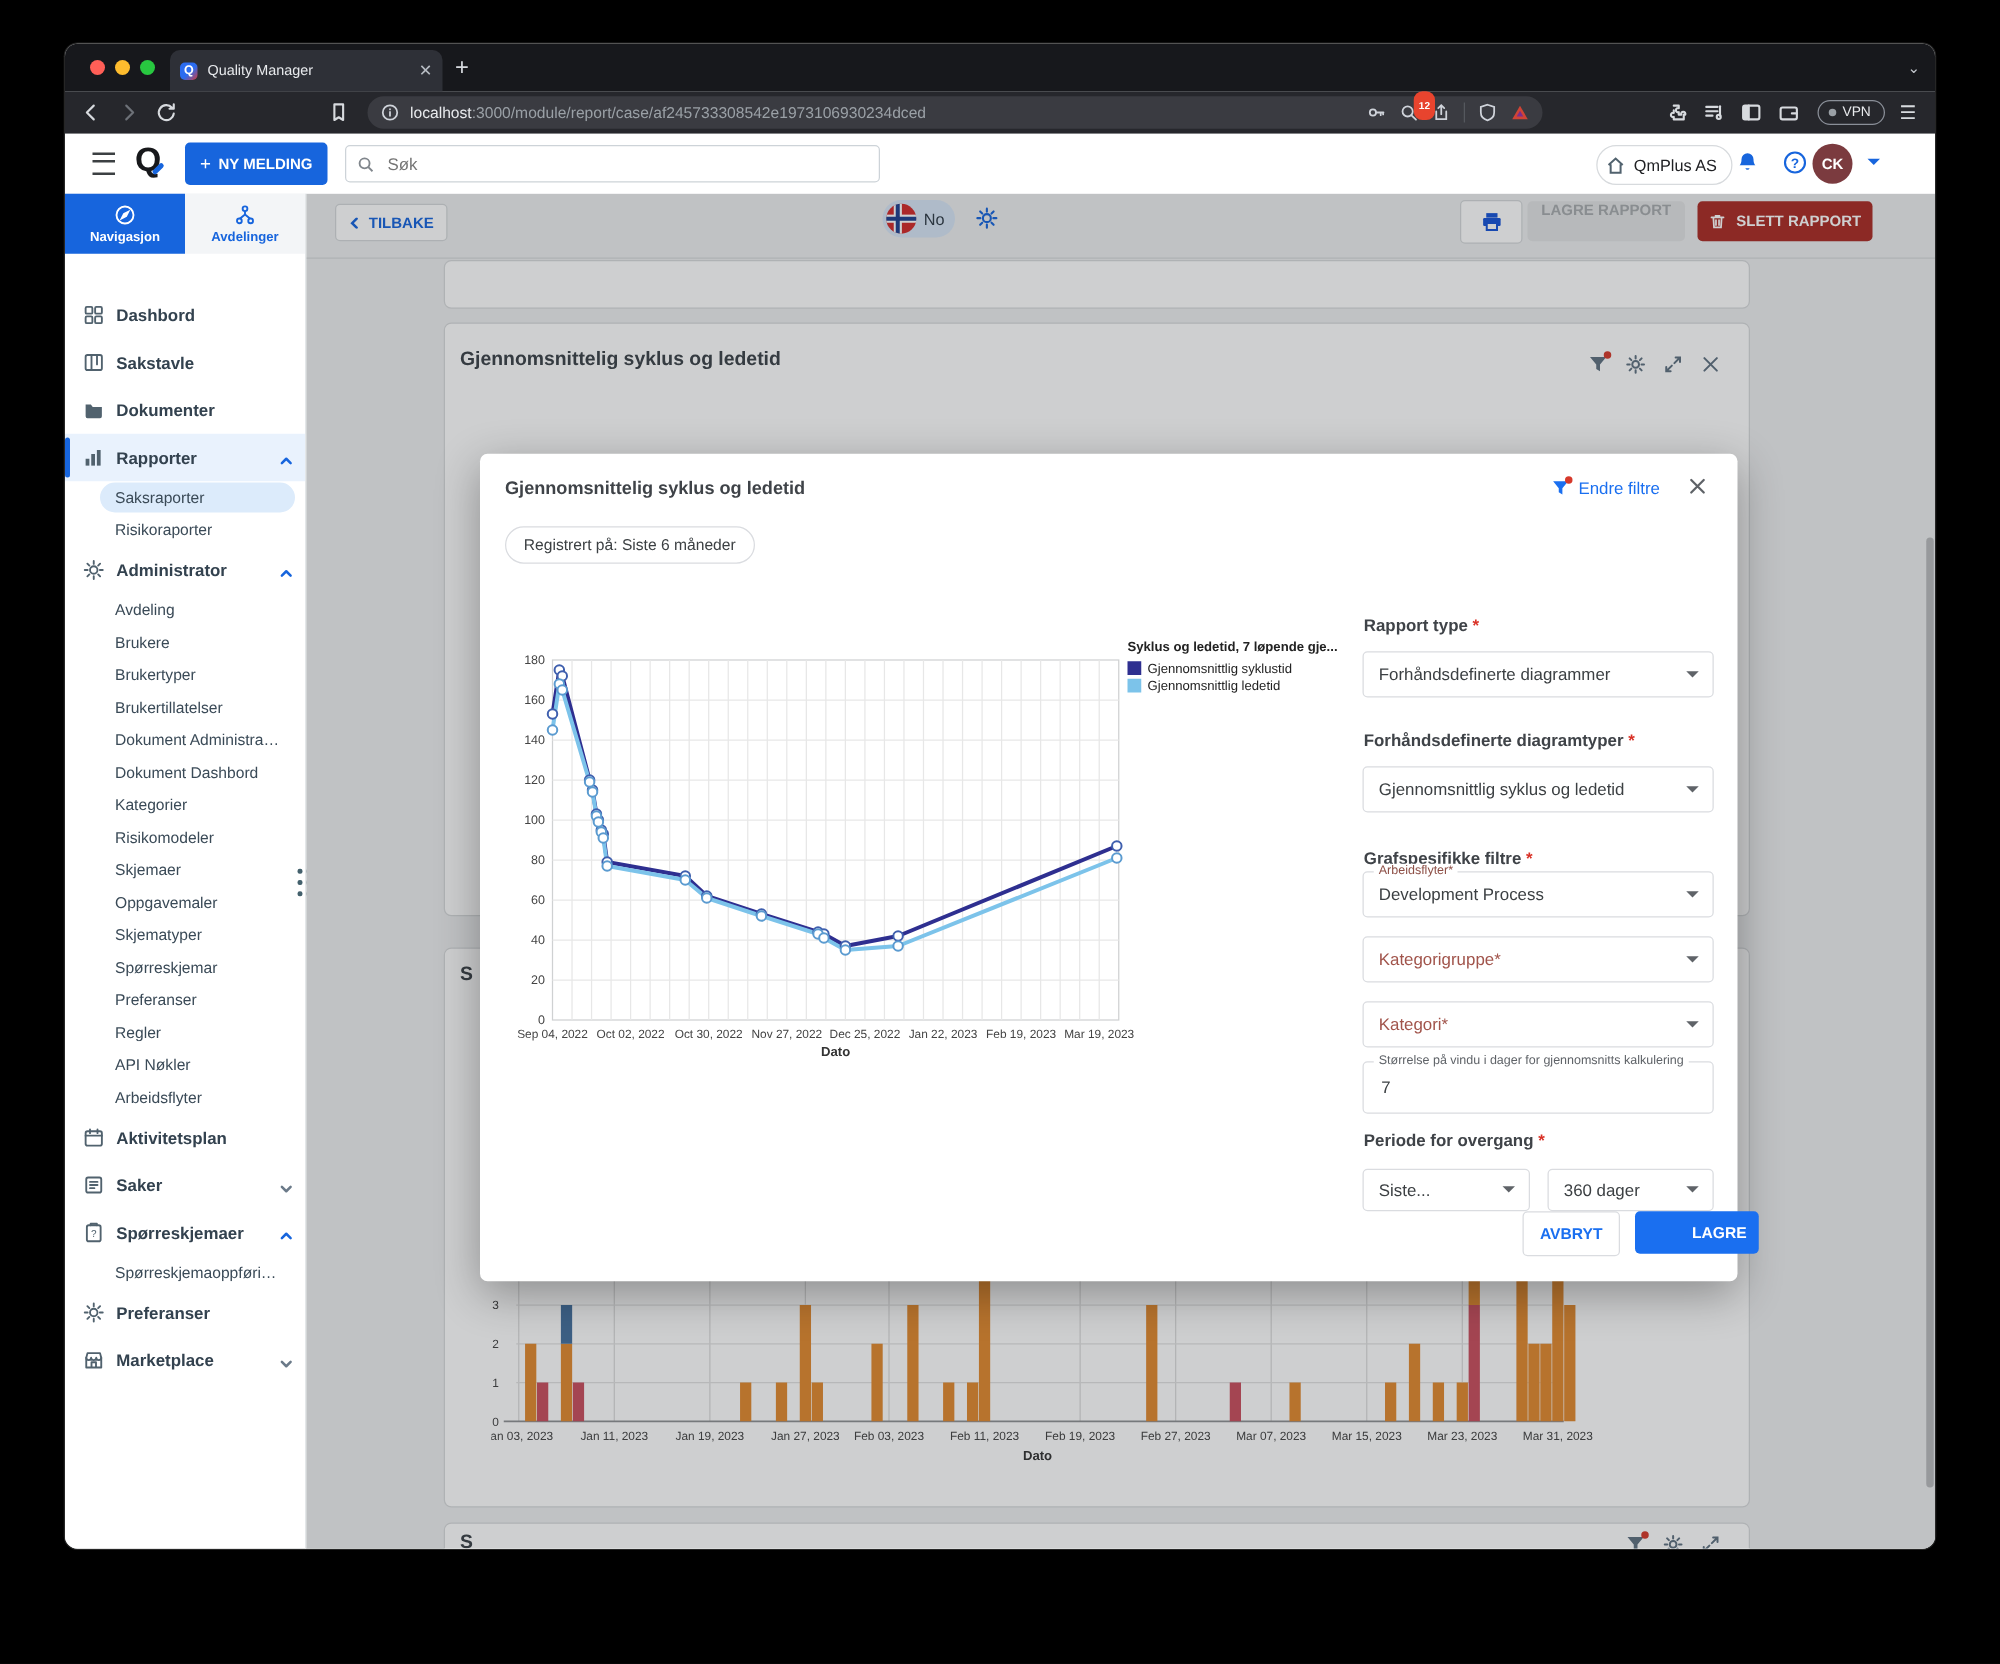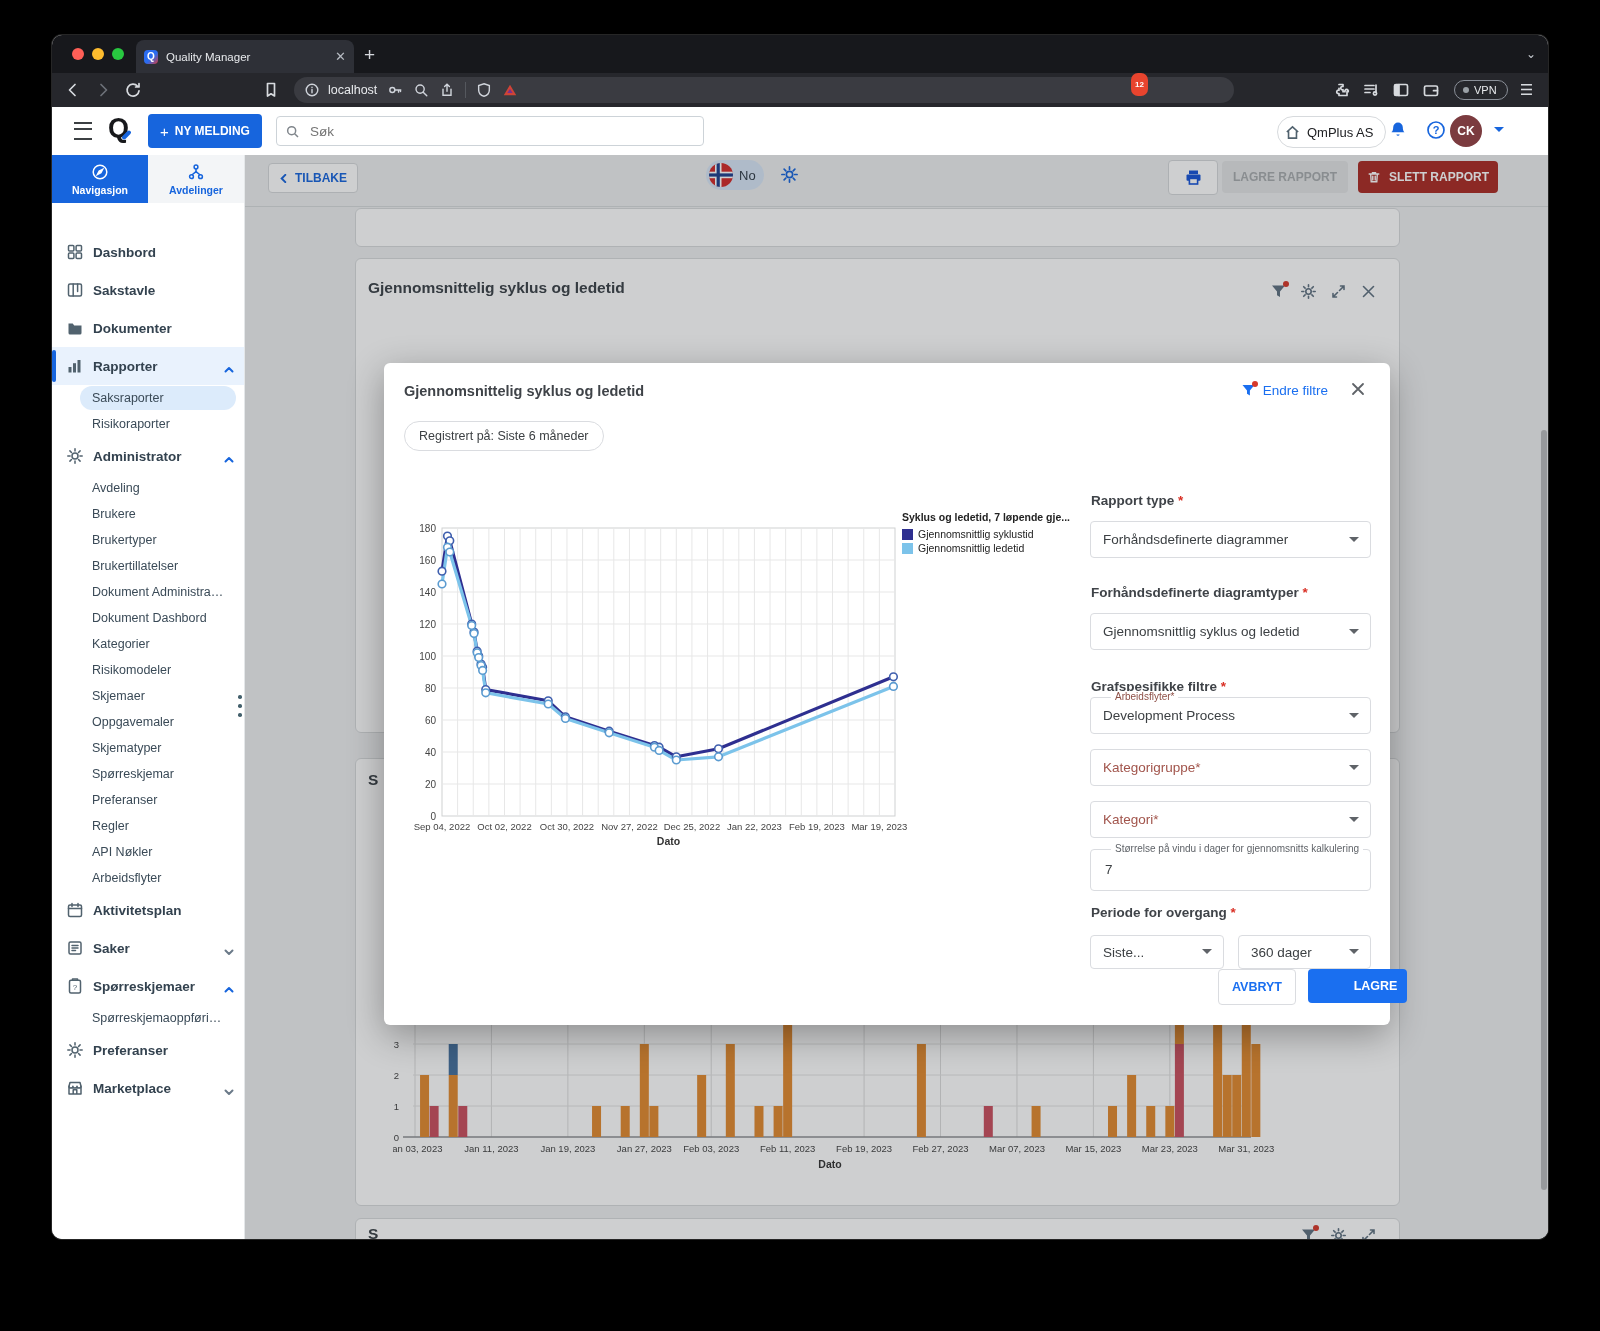--- a/index.html
+++ b/index.html
@@ -98,21 +98,21 @@
   .btn-tilbake svg{width:9px;height:9px;stroke:#1765dd;stroke-width:2.2;fill:none;stroke-linecap:round;}
   .flagpill{position:absolute;left:461px;top:5px;width:58px;height:30px;background:#d8e6f6;border-radius:16px;
             display:flex;align-items:center;padding-left:2px;box-sizing:border-box;gap:5px;}
   .flagpill svg{width:26px;height:26px;}
   .flagpill span{font-size:13px;color:#2f3b47;}
   .m-gear{position:absolute;left:535px;top:10px;width:19px;height:19px;color:#1765dd;}
   .m-gear svg,.btn-print svg{width:19px;height:19px;stroke:currentColor;fill:none;stroke-width:1.6;stroke-linecap:round;}
   .btn-print{position:absolute;left:923px;top:5px;width:48px;height:33px;background:#fff;border:1px solid #d5d8da;
              border-radius:4px;color:#1754d8;display:flex;align-items:center;justify-content:center;}
   .btn-lagre-r{position:absolute;left:977px;top:6px;width:126px;height:32px;background:#e2e3e4;border-radius:4px;
-               color:#a7abae;font-size:12px;font-weight:bold;display:flex;align-items:center;justify-content:center;}
+               color:#a7abae;font-size:12px;font-weight:bold;display:flex;align-items:flex-start;justify-content:center;}
   .btn-slett{position:absolute;left:1113px;top:6px;width:140px;height:32px;background:#ab2b24;border-radius:4px;
              color:#fff;font-size:12px;font-weight:bold;display:flex;align-items:center;justify-content:center;gap:8px;}
   .btn-slett svg{width:14px;height:14px;stroke:#fff;fill:none;stroke-width:1.6;stroke-linecap:round;}
   .m-divider{position:absolute;left:0;top:51px;width:100%;height:1px;background:#d7dadb;}
   .card{position:absolute;background:#fff;border:1px solid #d8dadc;border-radius:6px;box-sizing:border-box;}
   .card0{left:110px;top:53px;width:1045px;height:39px;}
   .card1{left:110px;top:103px;width:1045px;height:475px;}
   .card2{left:110px;top:603px;width:1045px;height:448px;}
   .card3{left:110px;top:1063px;width:1045px;height:120px;}
   .card-title{position:absolute;left:12px;top:20px;font-size:15.5px;font-weight:bold;color:#3b4248;}
@@ -135,21 +135,21 @@
         display:inline-flex;align-items:center;padding:0 14px;font-size:12.5px;color:#3c4043;}
   #linechart{position:absolute;left:10px;top:120px;}
   .panel{position:absolute;left:706px;top:0;width:281px;height:662px;}
   .plabel{position:absolute;font-size:13.5px;font-weight:600;color:#3f4348;}
   .plabel .req{color:#d93025;}
   .psel{position:absolute;width:281px;height:37px;border:1px solid #dadce0;border-radius:4px;box-sizing:border-box;
         display:flex;align-items:center;padding:0 30px 0 12px;font-size:13.5px;color:#3c4043;background:#fff;}
   .psel .caret{position:absolute;right:11px;top:15px;width:0;height:0;border:5px solid transparent;
                border-top-color:#5f6368;}
   .psel.err{color:#a1544b;}
-  .notch{position:absolute;left:8px;top:-7px;background:#fff;padding:0 4px;font-size:10px;color:#8d4f46;margin-left:12px;}
+  .notch{position:absolute;left:8px;top:-7px;background:#fff;padding:0 4px;font-size:10px;color:#8d4f46;}
   .notch.grey{color:#5f6368;white-space:nowrap;}
   .pinput{position:absolute;width:281px;height:42px;border:1px solid #dadce0;border-radius:4px;box-sizing:border-box;}
   .pinput input{border:0;outline:0;width:90%;margin:11px 0 0 12px;font-size:13.5px;color:#3c4043;font-family:inherit;}
   .btn-avbryt{position:absolute;left:128px;top:606px;width:76px;height:34px;background:#fff;border:1px solid #dadce0;
               border-radius:4px;color:#1a6ff0;font-size:12.5px;font-weight:bold;display:flex;align-items:center;
               justify-content:center;}
   .btn-lagre{position:absolute;left:218px;top:606px;width:63px;height:34px;background:#1a6ff0;border-radius:4px;
              color:#fff;font-size:12.5px;font-weight:bold;display:flex;align-items:center;justify-content:center;padding-left:36px;}
   #barchart{position:absolute;left:37px;top:137px;}
   .s-partial{position:absolute;left:12px;top:12px;font-size:15.5px;font-weight:bold;color:#3b4248;}
@@ -185,20 +185,21 @@
           </svg></span>
     <span class="nv-ic" style="margin-left:120px"><svg viewBox="0 0 18 18">
             <path d="M5.5 2.5h7V15l-3.5-2.2L5.5 15z"></path>
           </svg></span>
     <div class="urlpill">
       <span class="pill-ic" style="margin-left:0"><svg viewBox="0 0 18 18">
               <circle cx="9" cy="9" r="6.5"></circle>
               <path d="M9 6v.2M9 8.5V12"></path>
             </svg></span>
       <span class="url-host">localhost</span>
+      <span class="url-rest">:3000/module/report/case/af245733308542e1973106930234dced</span>
       <span class="pill-ic"><svg viewBox="0 0 18 18">
               <circle cx="6" cy="9" r="2.8"></circle>
               <path d="M9 9h6.5M13 9v2.4M15.2 9v1.7"></path>
             </svg></span>
       <span class="pill-ic"><svg viewBox="0 0 18 18">
               <circle cx="8" cy="8" r="4.6"></circle>
               <path d="M11.5 11.5l4 4"></path>
             </svg></span>
       <span class="pill-ic"><svg viewBox="0 0 18 18">
               <path d="M9 10.5V2.8M6.3 5L9 2.4 11.7 5"></path>

